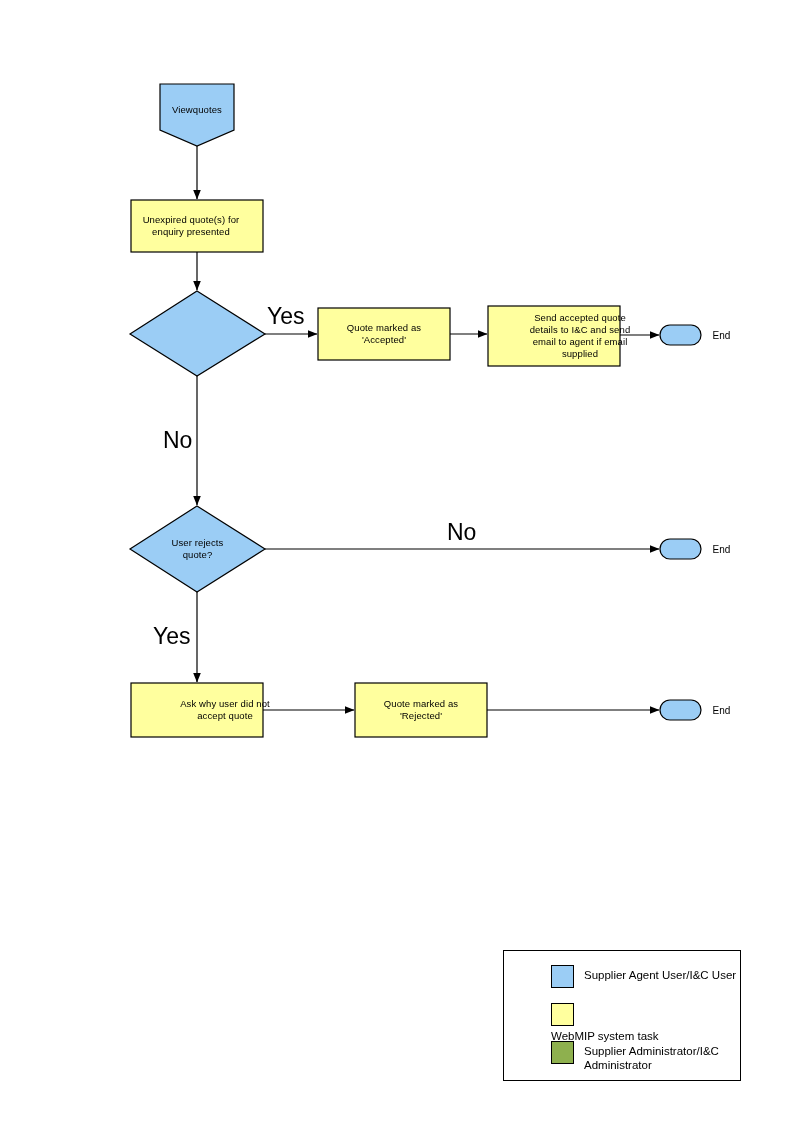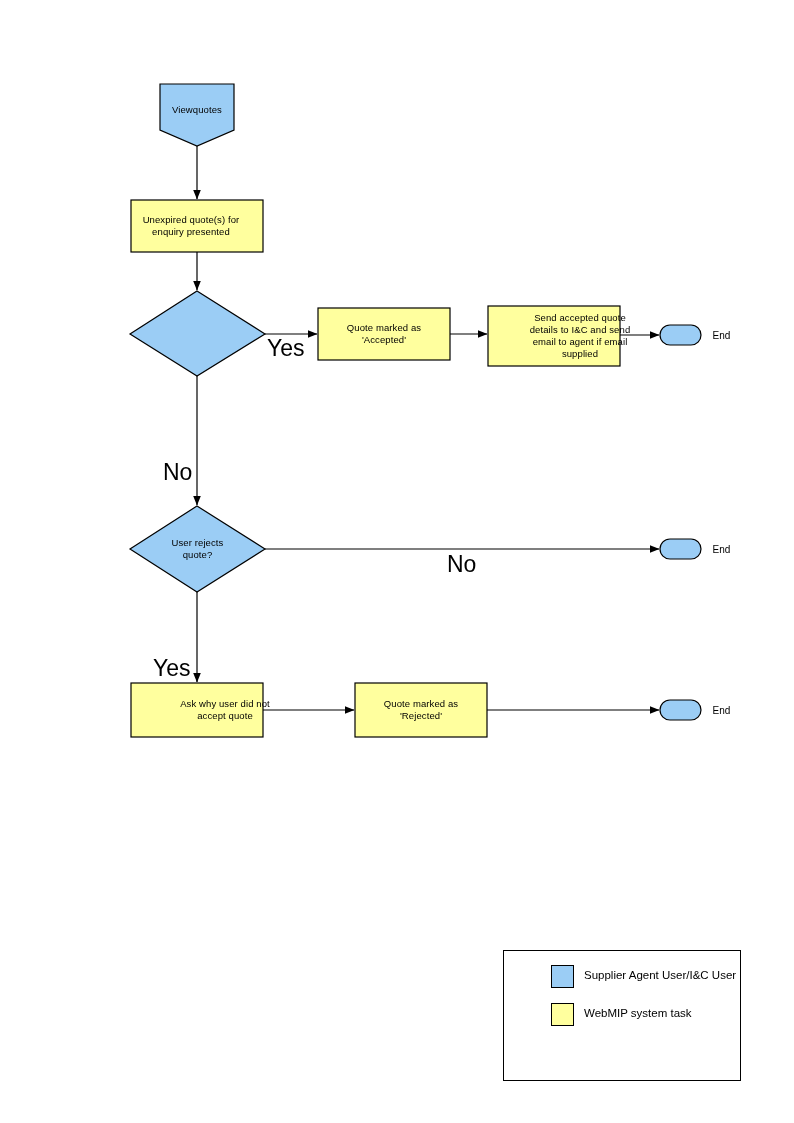--- a/index.html
+++ b/index.html
@@ -39,21 +39,20 @@
     pointer-events: none;
     white-space: pre-line;
     letter-spacing: 0.1px;
   }
   .edge-label {
     position: absolute;
     font-size: 23px;
     color: #000000;
     line-height: 26px;
     white-space: nowrap;
-    margin-top: 32px;
   }
   .terminator-label {
     position: absolute;
     display: flex;
     align-items: center;
     justify-content: center;
     font-size: 10px;
     color: #000000;
     margin-left: 41px;
   }
@@ -174,19 +173,24 @@
 
   <div class="edge-label" style="left:447px; top:519px;">No</div>
 
   <div class="edge-label" style="left:153px; top:623px;">Yes</div>
 
   <div id="legend">
     <div class="legend-row" style="top:14px;">
       <span class="legend-swatch" style="background:#9BCDF5;"></span>
       <span class="legend-text">Supplier Agent User/I&amp;C User</span>
     </div>
-    <div class="legend-row" style="top:52px;">
+    <div class="legend-row" style="top:52px;flex-direction:column;">
       <span class="legend-swatch" style="background:#FFFF9E;"></span>
       <span class="legend-text">WebMIP system task</span>
+    </div>
+    <div class="legend-row" style="top:90px;">
+      <span class="legend-swatch" style="background:#8EB04E;"></span>
+      <span class="legend-text" style="white-space:pre-line;">Supplier Administrator/I&amp;C
+Administrator</span>
     </div>
   </div>
 
 </div>
 
 </body></html>

